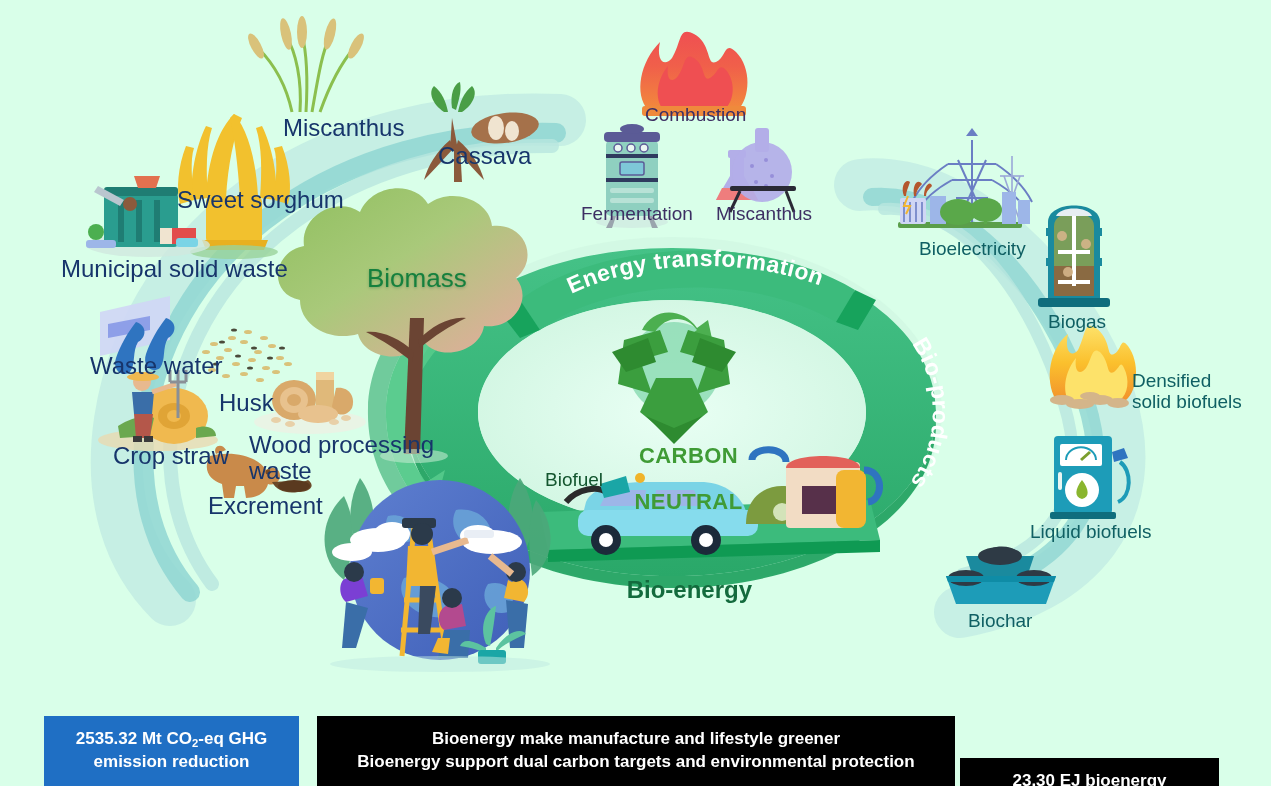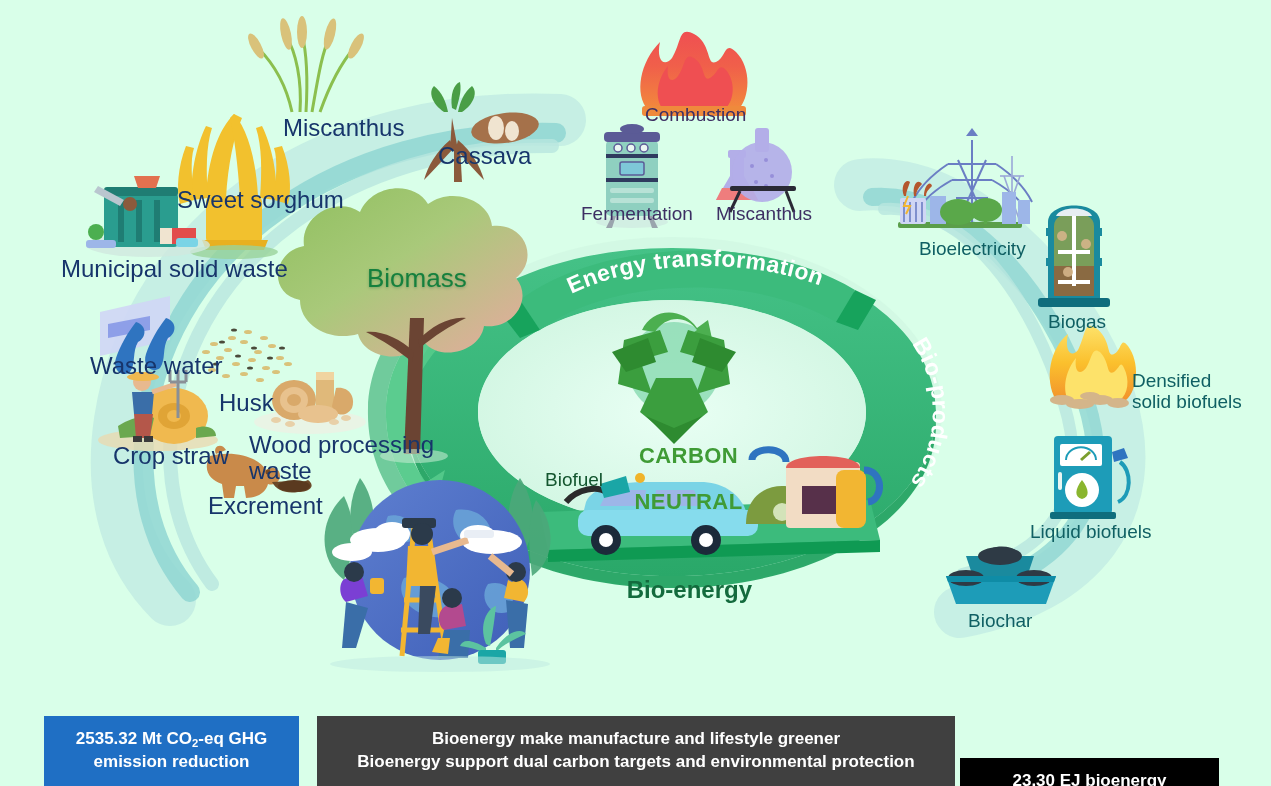--- a/index.html
+++ b/index.html
@@ -39,21 +39,21 @@
     fill:#ffffff;font-family:"Liberation Sans","DejaVu Sans",sans-serif;
     font-size:23px;font-weight:bold;letter-spacing:.4px;
   }
 
   
   #banner{position:absolute;left:0;top:716px;width:1271px;height:70px;}
   .band{position:absolute;top:0;height:70px;display:flex;
         align-items:center;justify-content:center;text-align:center;
         color:#ffffff;font-size:17px;font-weight:bold;line-height:1.35;}
   #band-left{left:0;width:255px;background:#1f6fc4;margin-left:44px;}
-  #band-mid{left:317px;width:638px;background:#404040;}
+  #band-mid{left:317px;width:638px;background:#000000;}
   #band-right{left:960px;width:259px;background:#000000;margin-top:42px;}
   sub{font-size:.66em;vertical-align:-.28em;}
 </style>
 </head>
 <body>
 
 <svg id="canvas" viewBox="0 0 1271 786">
   <defs>
     <linearGradient id="treeGrad" x1="0" y1="0" x2="1" y2="1">
       <stop offset="0%" stop-color="#8fbf5e"></stop>

